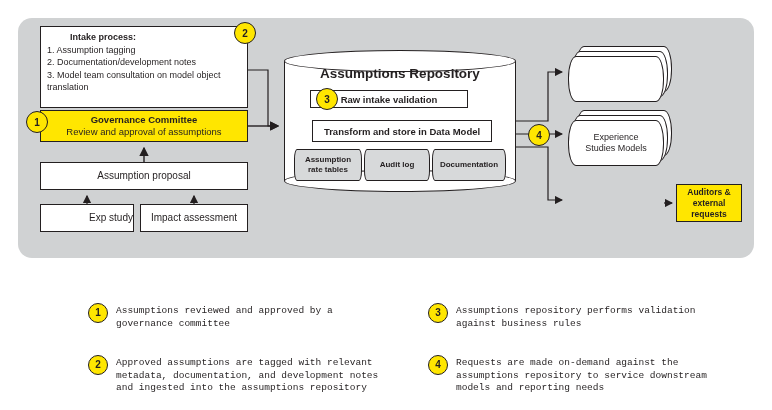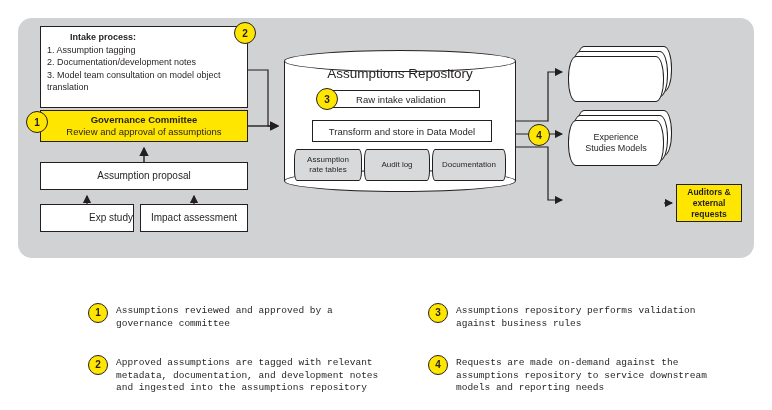--- a/index.html
+++ b/index.html
@@ -94,20 +94,21 @@
     height: 28px;
     font-size: 10px;
   }
   
   .repo {
     position: absolute;
     left: 284px;
     top: 50px;
     width: 232px;
     height: 142px;
+    font-weight: bold;
   }
   .repo .cyl-body {
     position: absolute;
     left: 0; top: 11px;
     width: 232px;
     height: 120px;
     background: #ffffff;
     border-left: 1px solid #231f20;
     border-right: 1px solid #231f20;
     box-sizing: border-box;
@@ -145,21 +146,21 @@
     position: absolute;
     background: #ffffff;
     border: 1px solid #231f20;
     box-sizing: border-box;
     display: flex;
     align-items: center;
     justify-content: center;
     font-size: 9.5px;
   }
   .raw-intake {
-    left: 38px;
+    left: 26px;
     top: 40px;
     width: 158px;
     height: 18px;
   }
   .transform {
     left: 28px;
     top: 70px;
     width: 180px;
     height: 22px;
   }

